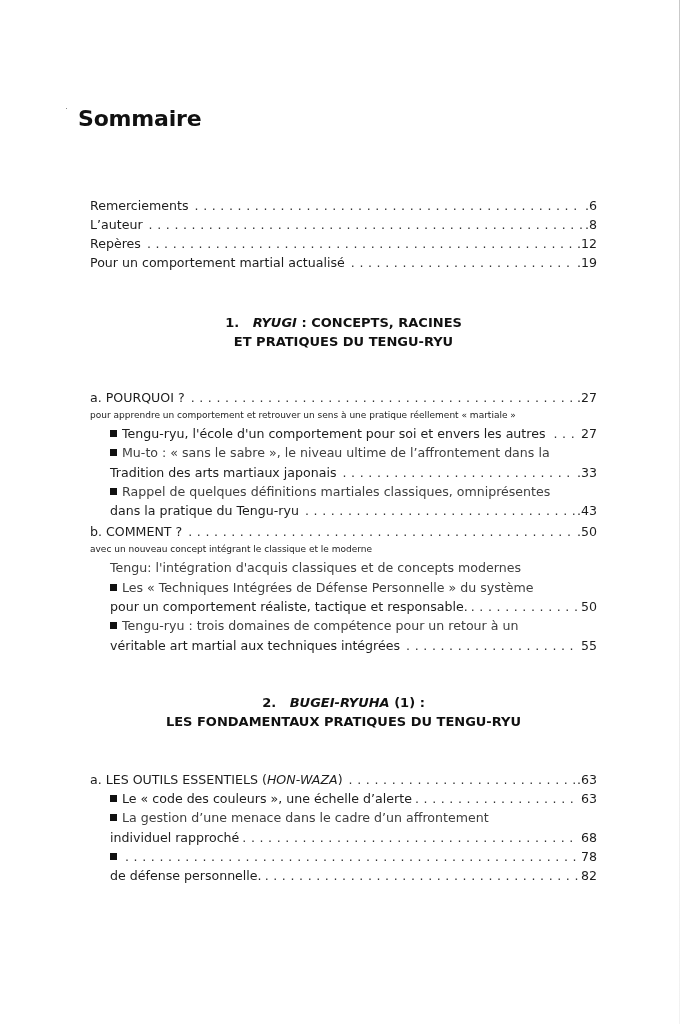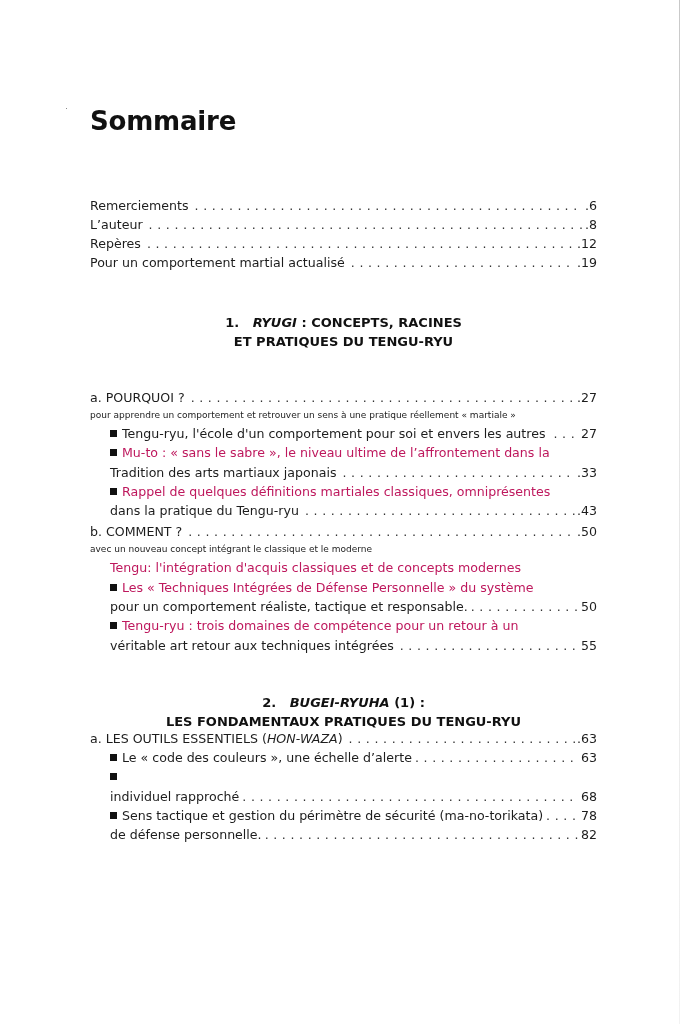--- a/index.html
+++ b/index.html
@@ -1,29 +1,29 @@
 <!DOCTYPE html>
 <html><head>
 <meta charset="utf-8">
 <style>
   html, body { margin: 0; padding: 0; background: #ffffff; }
   body { width: 685px; height: 1024px; position: relative; overflow: hidden;
          font-family: "DejaVu Sans", sans-serif; color: #1a1a1a; }
   .edge { position: absolute; left: 679px; top: 0; width: 1px; height: 1024px;
           background: linear-gradient(#c8c8c8, #e4e4e4 40%, #f2f2f2); }
   .speck { position: absolute; left: 66px; top: 108px; width: 1px; height: 1px; background: #888; }
-  .title { position: absolute; left: 90px; top: 106px; font-size: 26px; font-weight: bold;
+  .title { position: absolute; left: 78px; top: 106px; font-size: 22px; font-weight: bold;
            letter-spacing: -0.2px; color: #111; text-align: right; }
   .block { position: absolute; left: 90px; width: 507px; }
   .row { display: flex; align-items: baseline; font-size: 12.6px; line-height: 19px; white-space: nowrap; color: #1d1d1d; }
   .row .txt { flex: 0 0 auto; }
   .row .dots { flex: 1 1 auto; overflow: hidden; margin: 0 2px 0 6px; letter-spacing: 2.8px; color: #333; }
   .row .dots::before { content: ". . . . . . . . . . . . . . . . . . . . . . . . . . . . . . . . . . . . . . . . . . . . . . . . . . . . . . . . . . . . . . . . . . . . . . . . . . . . . . . . . . ."; letter-spacing: 0; word-spacing: 0.6px; }
   .row .pg { flex: 0 0 auto; }
-  .plain { font-size: 12.6px; line-height: 19.5px; color: #be185d; white-space: nowrap; }
+  .plain { font-size: 12.6px; line-height: 19.5px; color: #404040; white-space: nowrap; }
   .sub { font-size: 9px; line-height: 17px; color: #222; white-space: nowrap; }
   .ind { padding-left: 20px; }
   .bullet { display: inline-block; width: 7px; height: 7px; background: #111; margin-right: 5px; vertical-align: 1px; }
   .heading { position: absolute; left: 90px; width: 507px; text-align: center; font-weight: bold;
              font-size: 13px; line-height: 19px; color: #111; }
   .heading i { font-style: italic; margin-left: 9px; }
   i { font-style: italic; }
 </style>
 </head>
 <body>
@@ -103,53 +103,53 @@
     <div class="plain ind"><span class="bullet"></span><span>Les « Techniques Intégrées de Défense Personnelle » du système</span></div>
     <div class="row ind">
       <span class="txt">pour un comportement réaliste, tactique et responsable.</span>
         <span class="dots" style="margin-left:3px;"></span>
         <span class="pg">50</span>
     </div>
   </div>
   <div>
     <div class="plain ind"><span class="bullet"></span><span>Tengu-ryu : trois domaines de compétence pour un retour à un</span></div>
     <div class="row ind">
-      <span class="txt">véritable art retour aux techniques intégrées</span>
+      <span class="txt">véritable art martial aux techniques intégrées</span>
         <span class="dots"></span>
         <span class="pg">55</span>
     </div>
   </div>
 </div>
 
 <div class="heading" style="top:693px;">
   <div><span>2.</span> <i>BUGEI-RYUHA</i><span> (1) :</span></div>
   <div>LES FONDAMENTAUX PRATIQUES DU TENGU-RYU</div>
 </div>
 
-<div class="block" style="top:729px;">
+<div class="block" style="top:770px;">
   <div class="row">
     <span class="txt"><span>a. LES OUTILS ESSENTIELS (</span><i>HON-WAZA</i><span>)</span></span>
       <span class="dots"></span>
       <span class="pg">.63</span>
   </div>
   <div class="row ind">
     <span class="txt"><span class="bullet"></span><span>Le « code des couleurs », une échelle d’alerte</span></span>
       <span class="dots" style="margin-left:3px;"></span>
       <span class="pg">63</span>
   </div>
   <div>
-    <div class="plain ind"><span class="bullet"></span></div>
+    <div class="plain ind"><span class="bullet"></span><span>La gestion d’une menace dans le cadre d’un affrontement</span></div>
     <div class="row ind">
       <span class="txt">individuel rapproché</span>
         <span class="dots" style="margin-left:3px;"></span>
         <span class="pg">68</span>
     </div>
   </div>
   <div class="row ind">
-    <span class="txt"><span class="bullet"></span><span>Sens tactique et gestion du périmètre de sécurité (ma-no-torikata)</span></span>
+    <span class="txt"><span class="bullet"></span></span>
       <span class="dots" style="margin-left:3px;"></span>
       <span class="pg">78</span>
   </div>
   <div>
     <div class="row ind">
       <span class="txt">de défense personnelle.</span>
         <span class="dots" style="margin-left:3px;"></span>
         <span class="pg">82</span>
     </div>
   </div>

